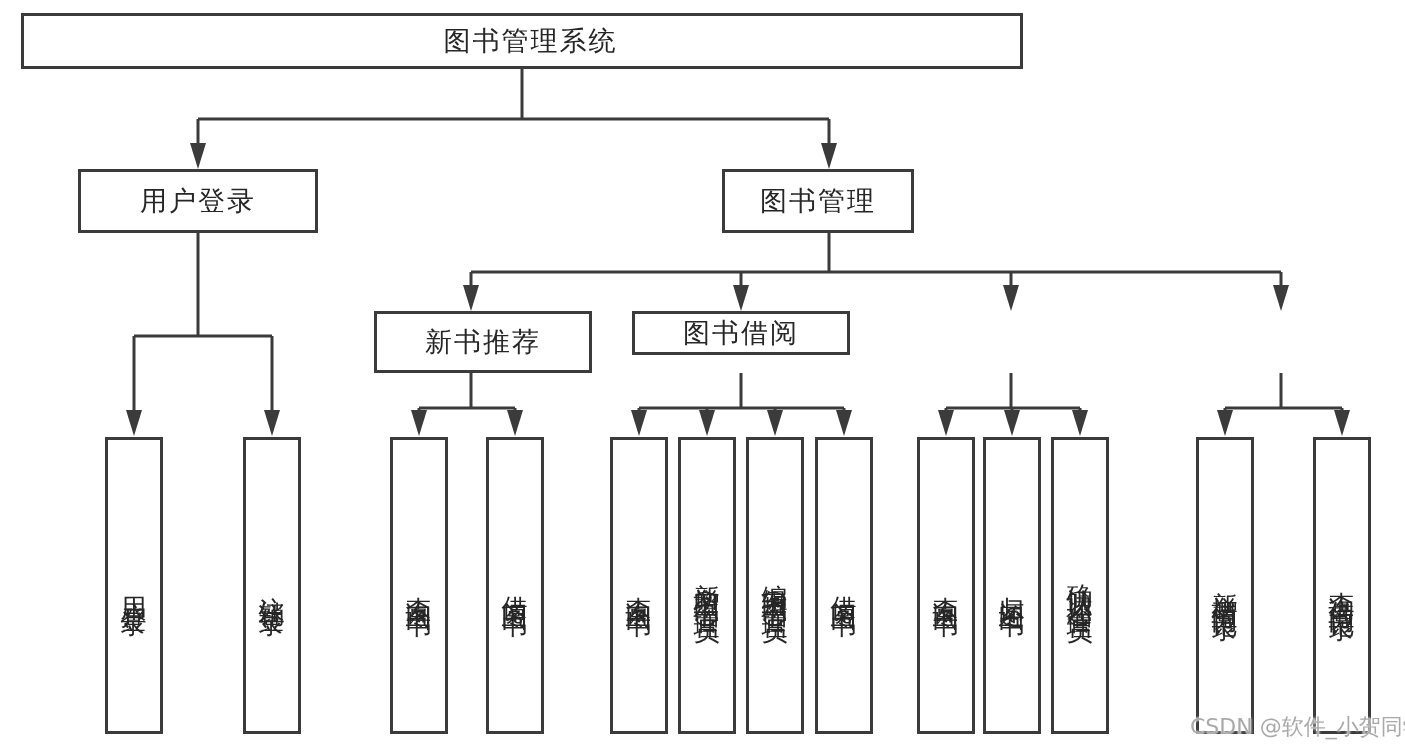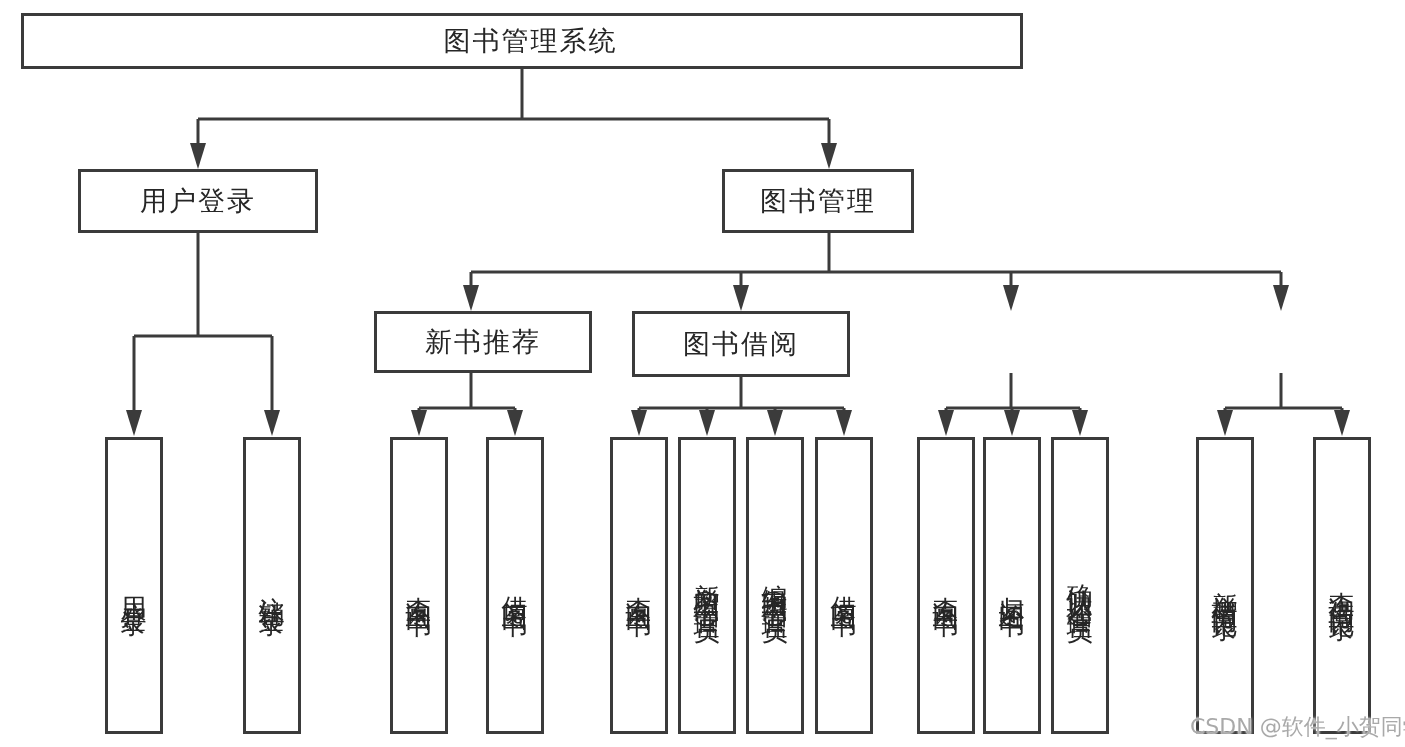--- a/index.html
+++ b/index.html
@@ -114,21 +114,21 @@
   <div class="node h" style="left:78px;top:169px;width:240px;height:64px;">
     <span>用户登录</span>
   </div>
   <div class="node h" style="left:711px;top:169px;width:192px;height:64px;margin-left:11px;">
     <span>图书管理</span>
   </div>
 
   <div class="node h" style="left:350px;top:311px;width:218px;height:62px;margin-left:24px;">
     <span>新书推荐</span>
   </div>
-  <div class="node h" style="left:632px;top:311px;width:218px;height:66px;">
+  <div class="node h" style="left:632px;top:311px;width:218px;height:44px;">
     <span>图书借阅</span>
   </div>
 
   <div class="node v" style="left:105px;top:437px;width:58px;height:297px;">
     <span class="txt">用户登录</span>
   </div>
   <div class="node v" style="left:243px;top:437px;width:58px;height:297px;">
     <span class="txt">注销登录</span>
   </div>
 

